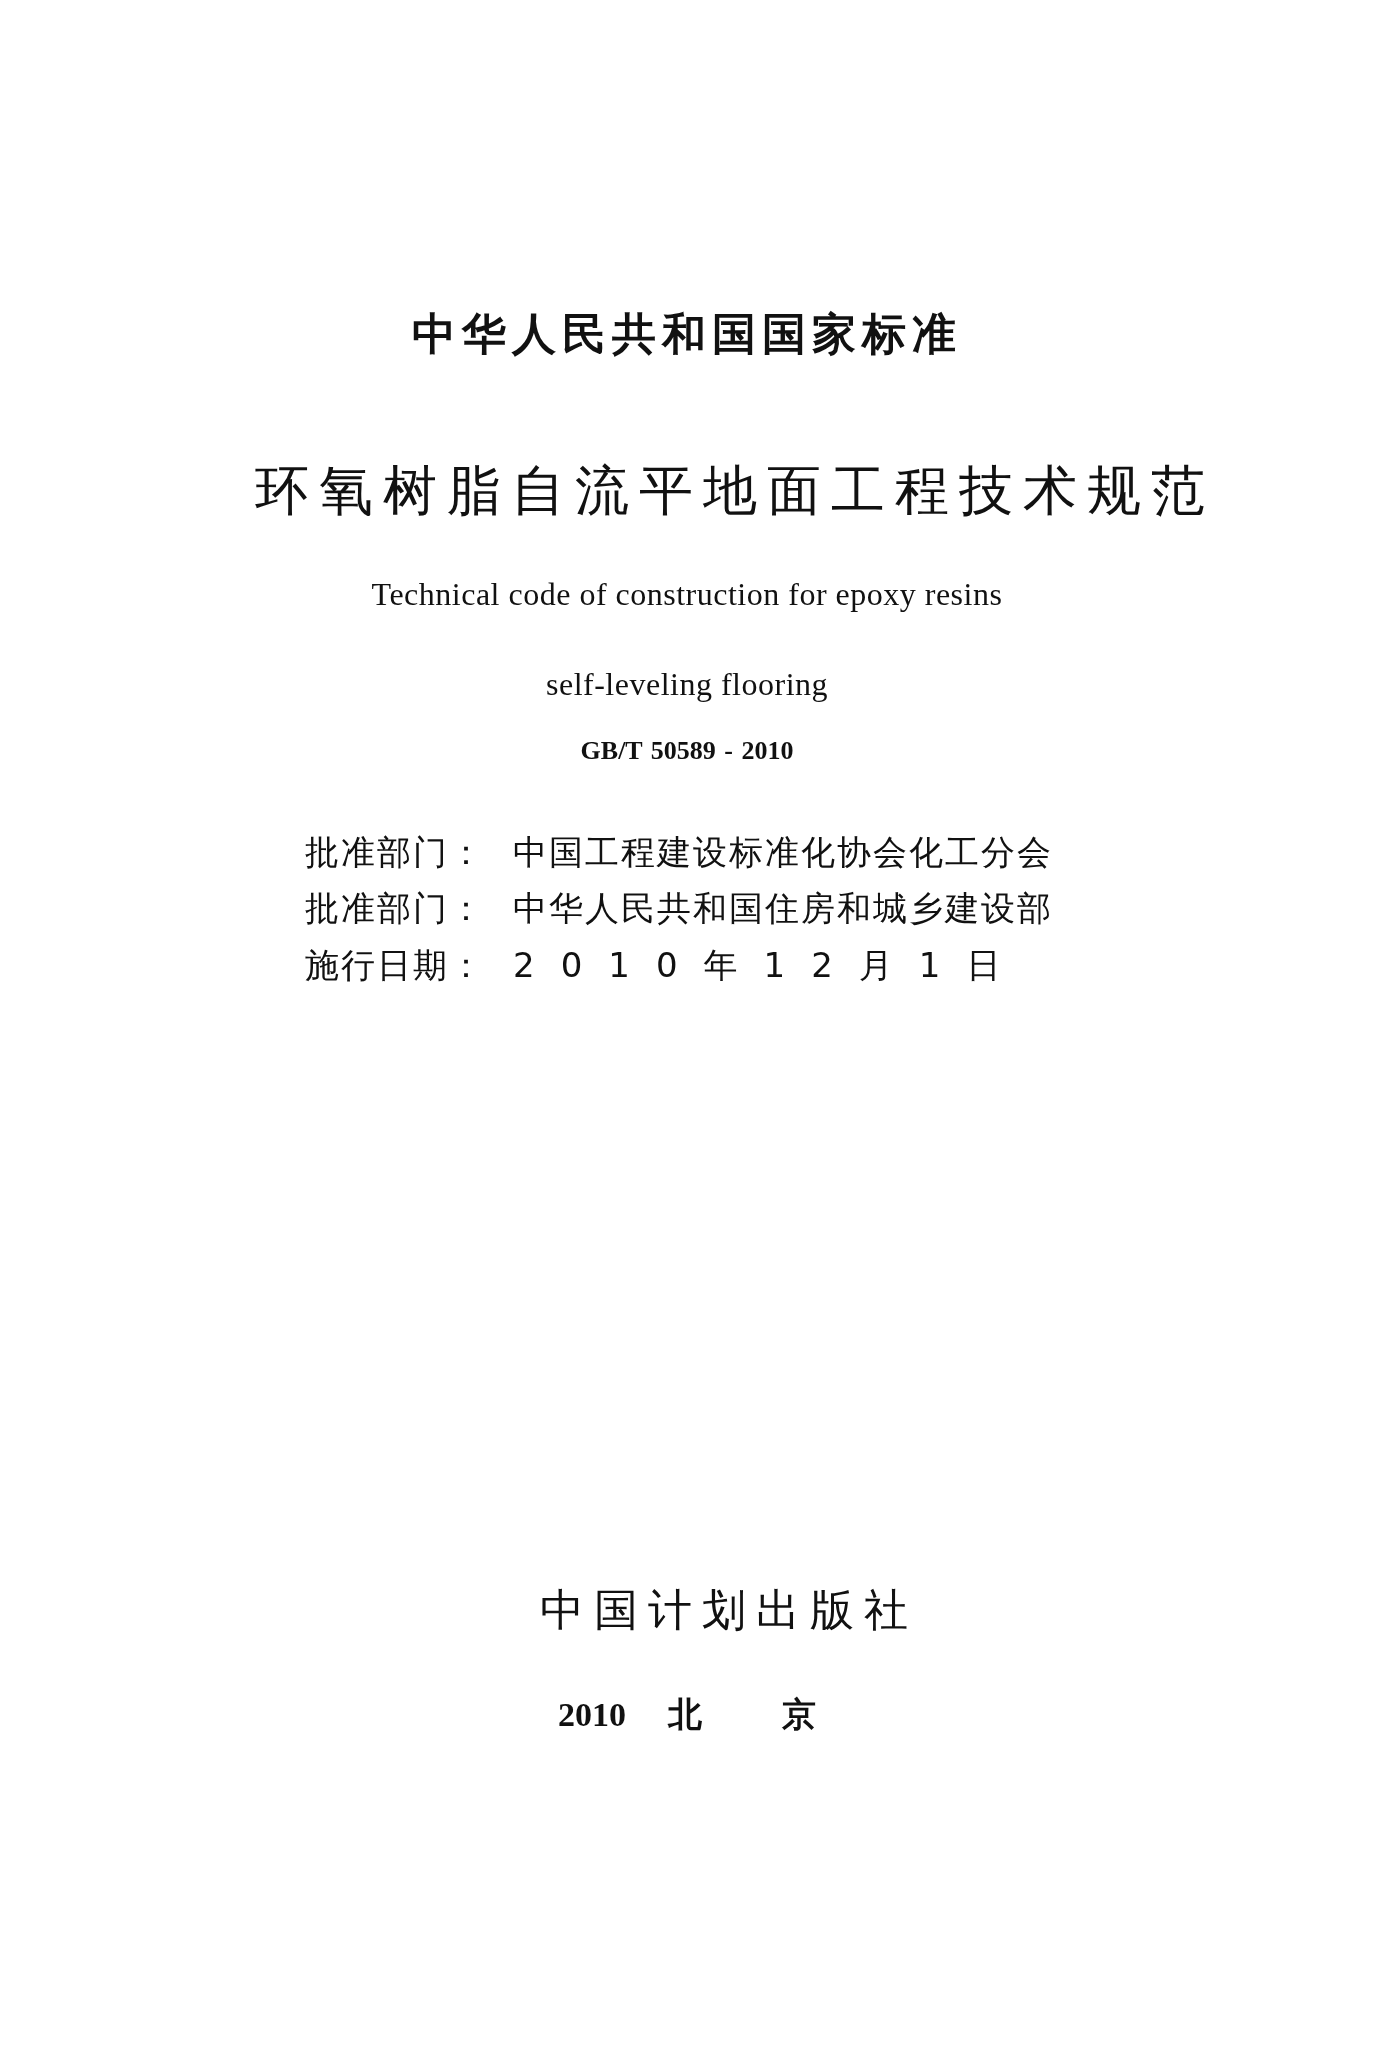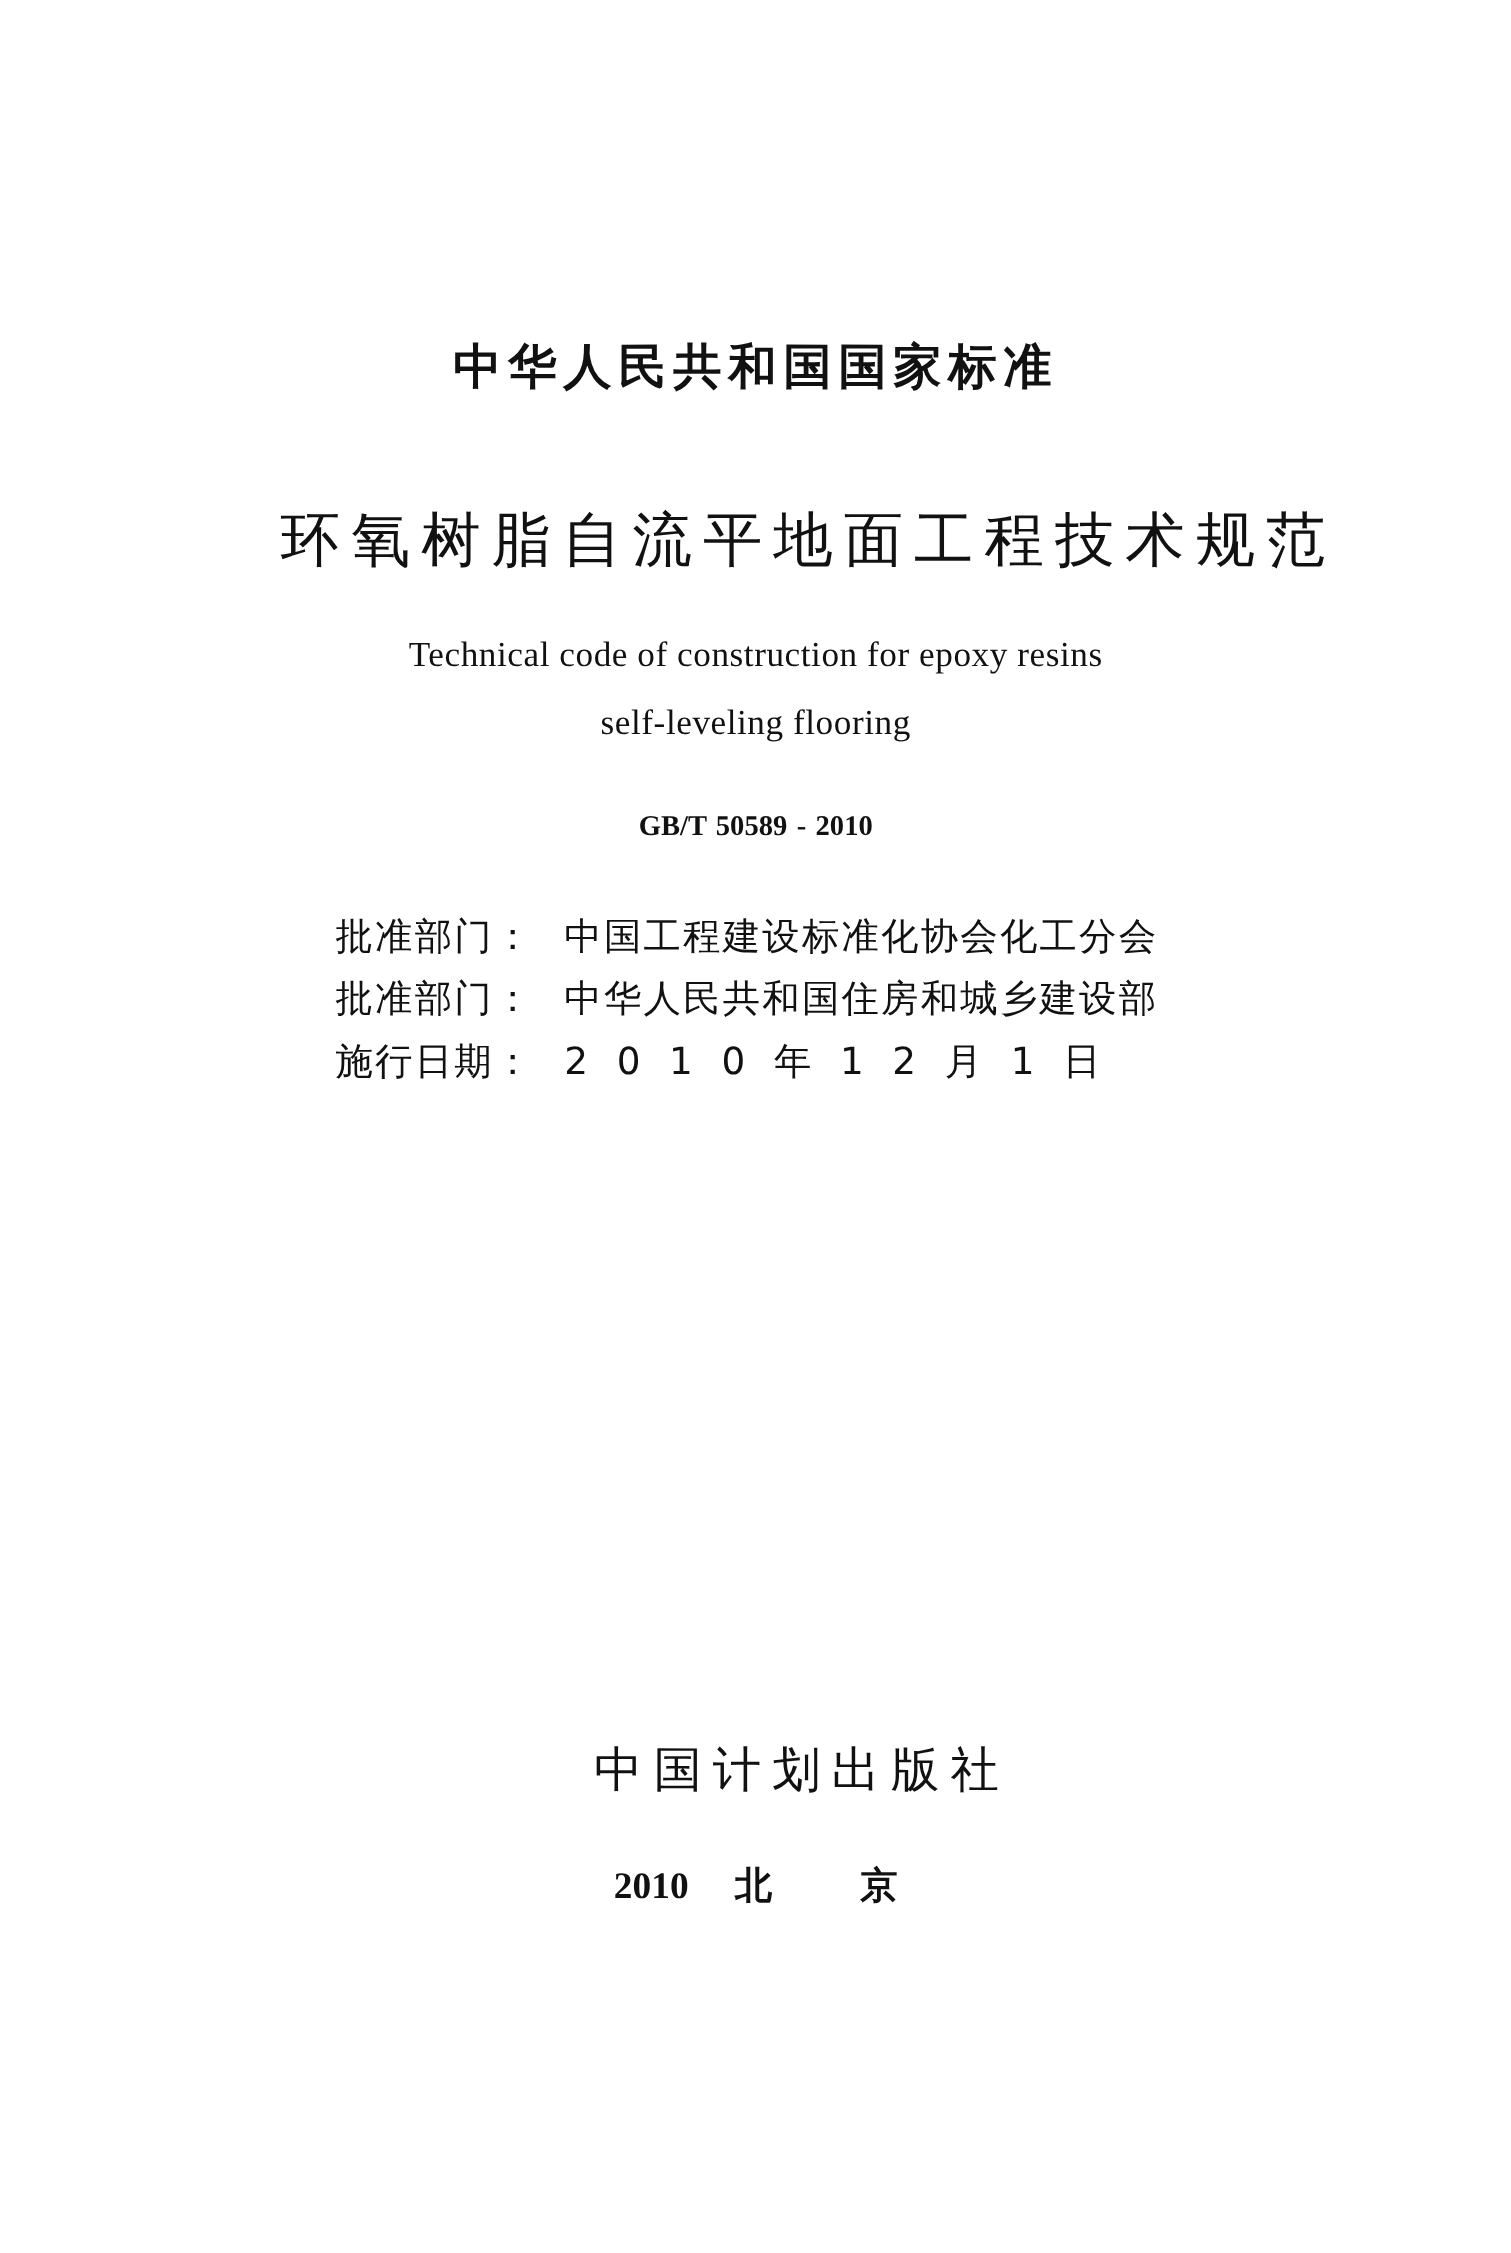--- a/index.html
+++ b/index.html
@@ -2,21 +2,21 @@
 <html><head>
 <meta charset="utf-8">
 <style>
   html, body { margin: 0; padding: 0; background: #ffffff; }
   body { width: 1374px; height: 2048px; position: relative; overflow: hidden; color: #111111; }
   .line { position: absolute; left: 0; width: 1374px; text-align: center; white-space: nowrap; line-height: 1; }
   .national { top: 312px; font-family: "DejaVu Sans", sans-serif; font-weight: bold; font-size: 44px; letter-spacing: 6px; }
   .title-cn { top: 464px; font-family: "DejaVu Serif", serif; font-size: 54px; letter-spacing: 10px; margin-left: 48px; }
   .title-en { font-family: "Liberation Serif", serif; font-size: 32px; letter-spacing: 0.5px; }
   .title-en.l1 { top: 578px; }
-  .title-en.l2 { top: 640px; }
+  .title-en.l2 { top: 668px; }
   .code { top: 738px; font-family: "Liberation Serif", serif; font-weight: bold; font-size: 26px; word-spacing: 2px; }
   .meta { position: absolute; left: 305px; width: 760px; font-family: "DejaVu Sans", sans-serif; font-size: 34px; line-height: 1; white-space: nowrap; }
   .meta .lbl { display: inline-block; width: 208px; letter-spacing: 2px; }
   .meta .val { display: inline-block; letter-spacing: 2px; }
   .meta.r1 { top: 835px; }
   .meta.r2 { top: 891px; }
   .meta.r3 { top: 948px; }
   .meta.r3 .val { letter-spacing: 26px; }
   .publisher { top: 1588px; font-family: "DejaVu Serif", serif; font-size: 44px; letter-spacing: 10px; padding-left: 42px; }
   .place { top: 1698px; font-family: "Liberation Serif", serif; font-weight: bold; font-size: 34px; }

